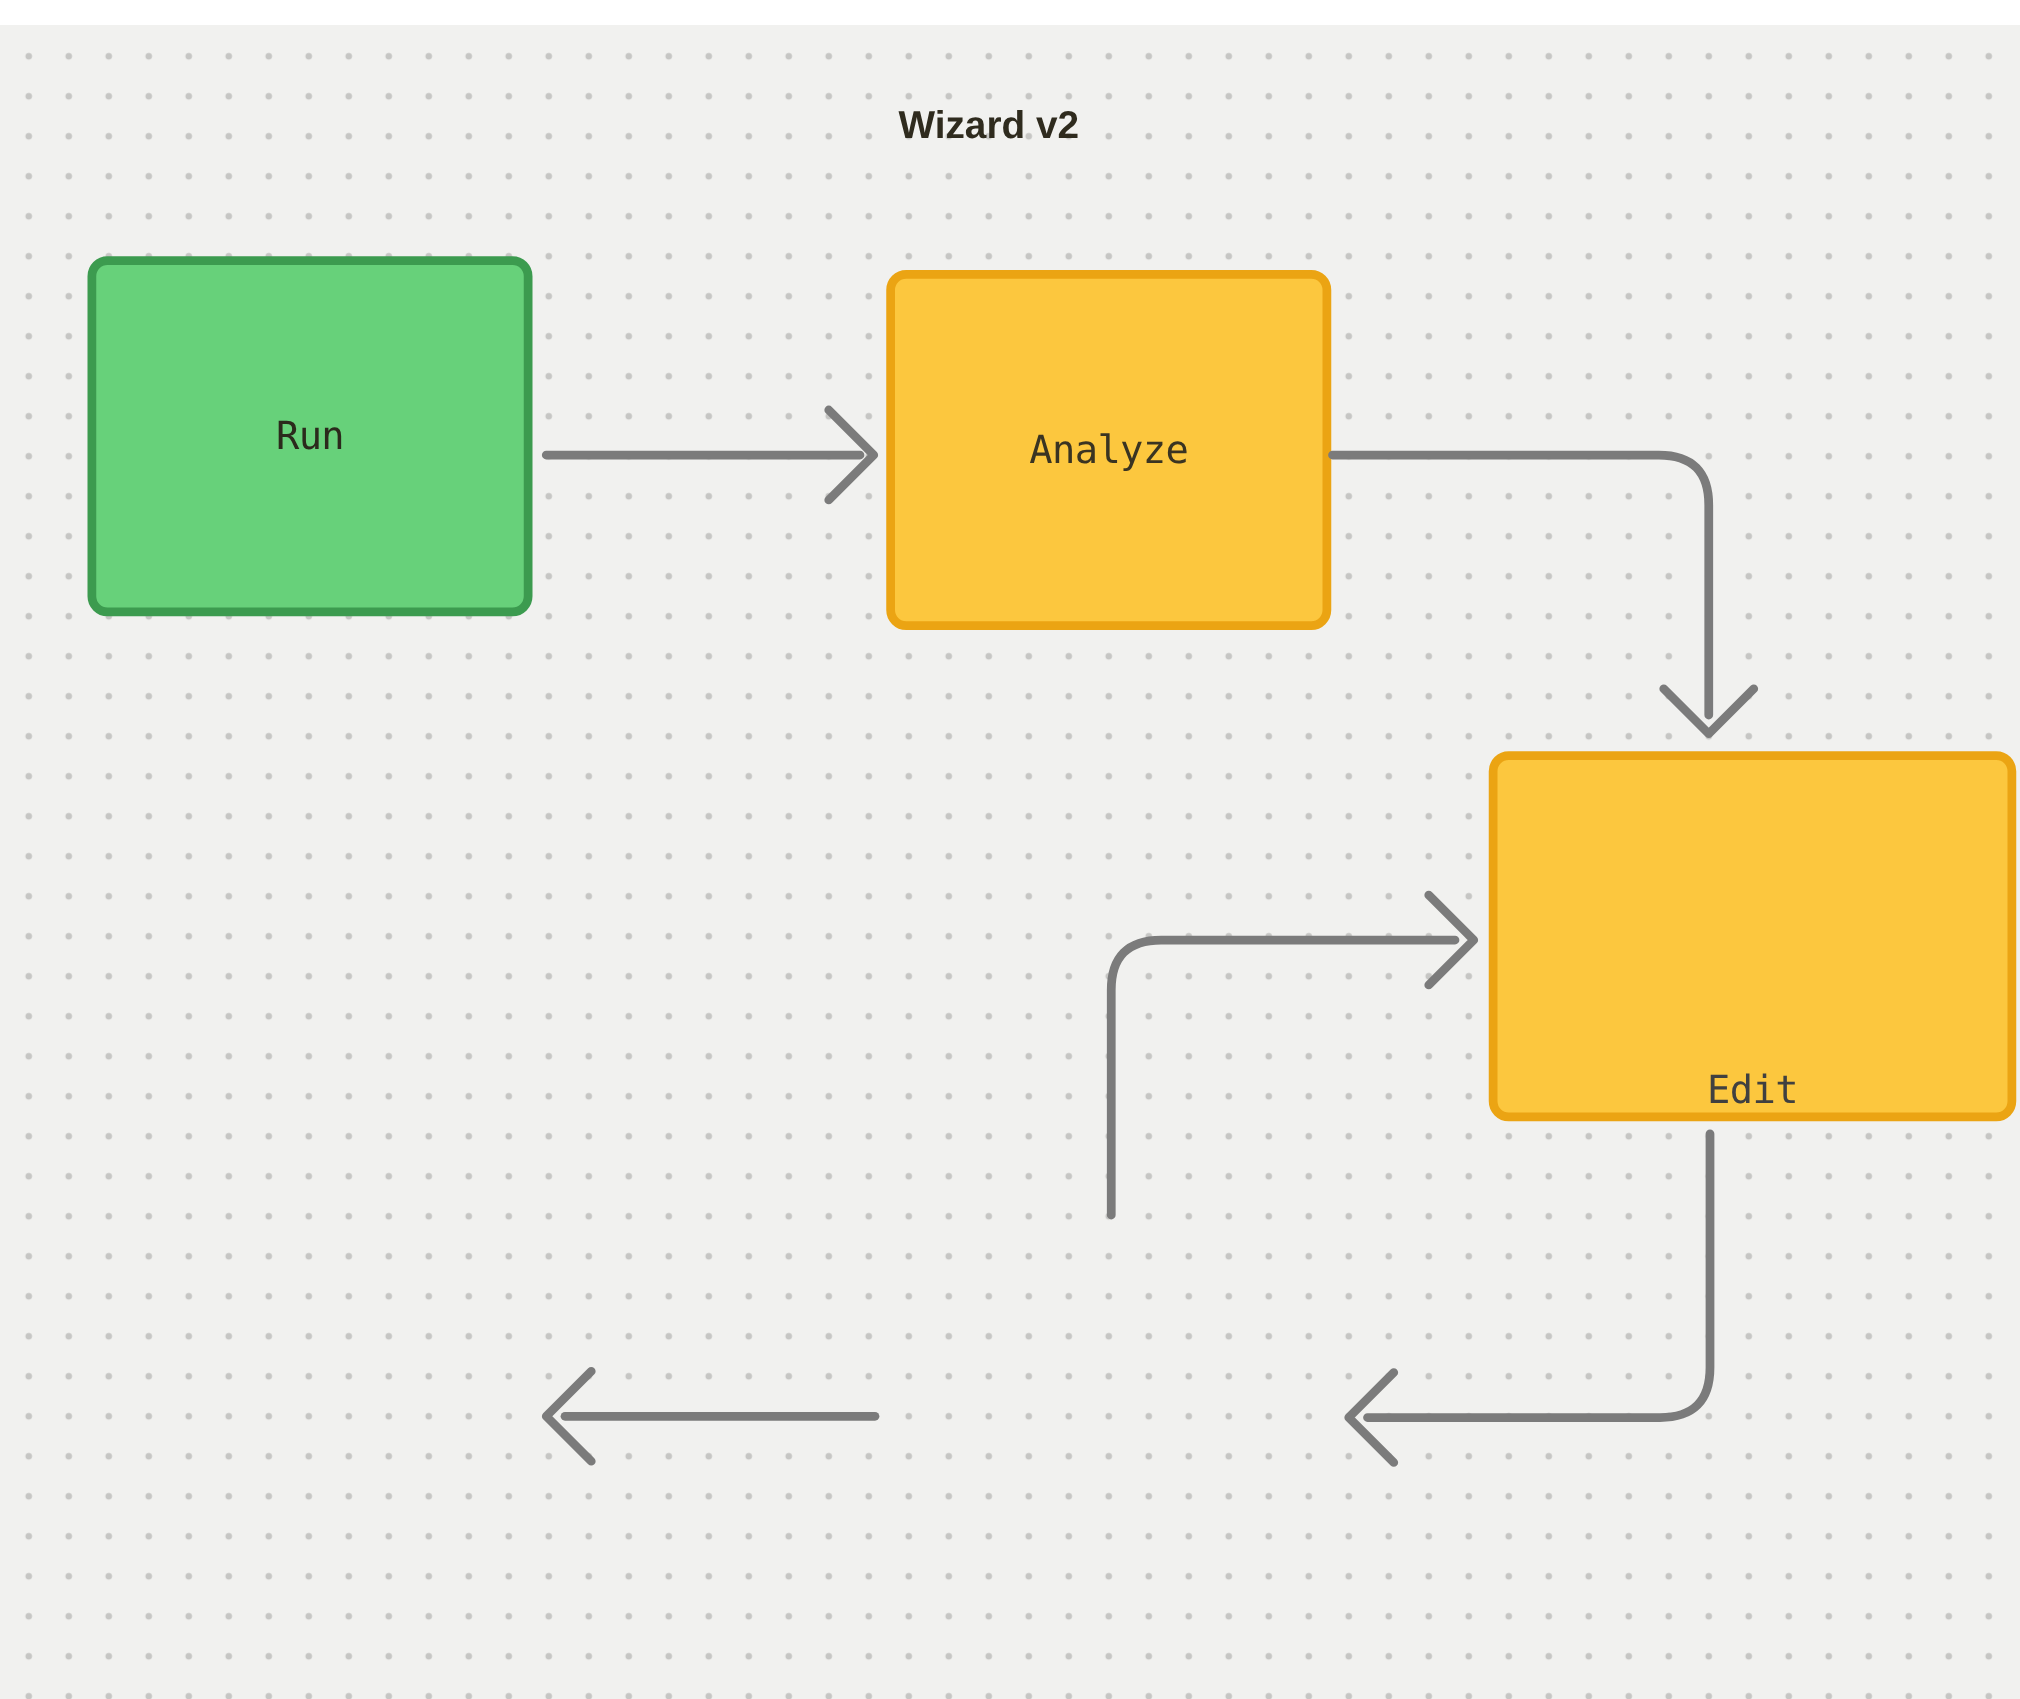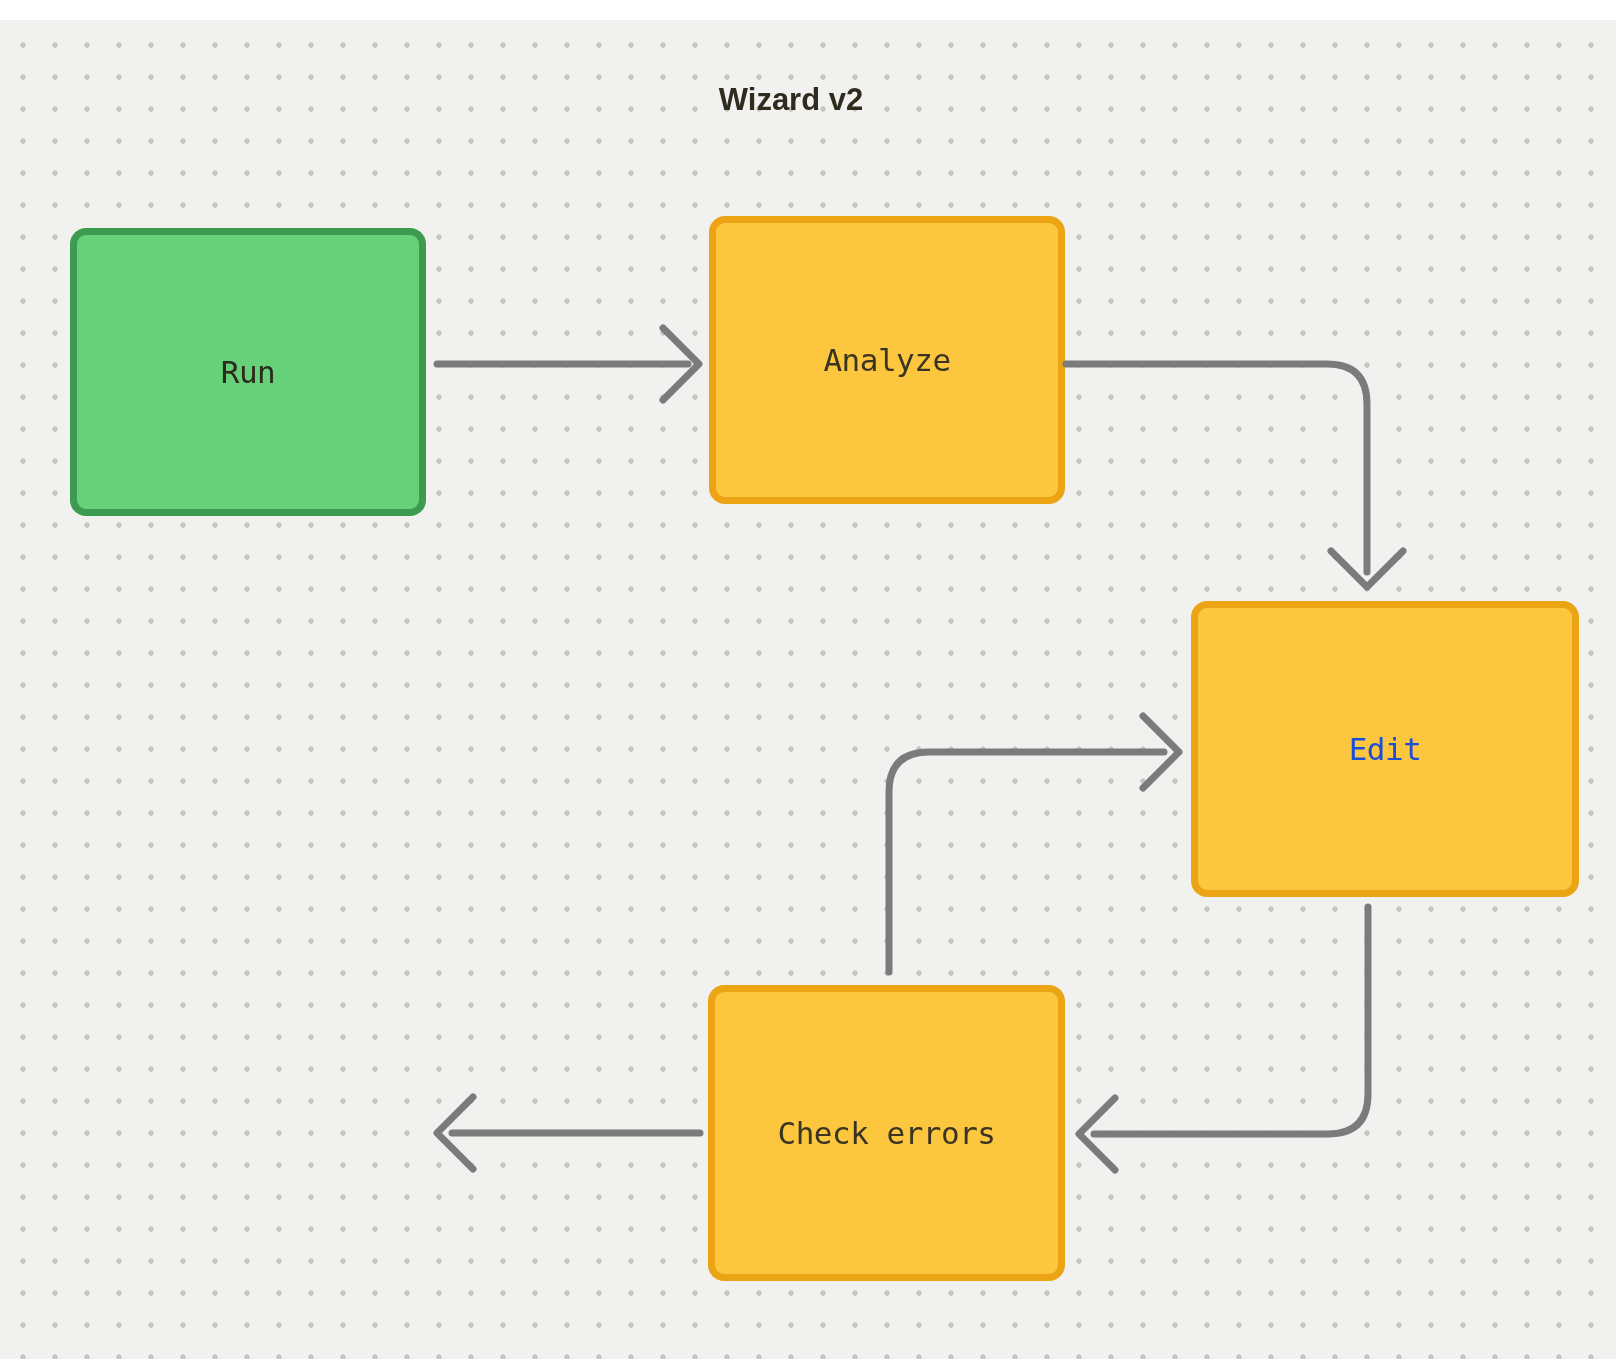--- a/index.html
+++ b/index.html
@@ -49,35 +49,32 @@
     stroke-linejoin:round;
   }
 </style>
 </head>
 <body>
 
 <div class="canvas" style="background-color: rgb(241, 241, 239); background-image: radial-gradient(circle, rgb(198, 198, 196) 2.4px, transparent 3px); margin-top: 20px;">
 
   <div class="diagram-title" style="color: rgb(47, 43, 30);">Wizard v2</div>
 
-  <div class="node" style="left: 70px; top: 208px; width: 356px; height: 288px; background: rgb(103, 209, 122); border-color: rgb(60, 155, 79); color: rgb(43, 42, 28);">
+  <div class="node" style="left: 70px; top: 185px; width: 356px; height: 288px; background: rgb(103, 209, 122); border-color: rgb(60, 155, 79); color: rgb(43, 42, 28);">
     <span class="node-label">Run</span>
   </div>
 
   <div class="node" style="left: 709px; top: 196px; width: 356px; height: 288px; background: rgb(252, 199, 62); border-color: rgb(235, 164, 19); color: rgb(58, 52, 34); text-align: center;">
     <span class="node-label">Analyze</span>
   </div>
 
-  <div class="node" style="left: 1191px; top: 581px; width: 388px; height: 296px; background: rgb(252, 199, 62); border-color: rgb(235, 164, 19); color: #1d4ed8;">
+  <div class="node" style="left: 1191px; top: 581px; width: 422px; height: 296px; background: rgb(252, 199, 62); border-color: rgb(235, 164, 19); color: #404040; align-items: flex-end;">
     <span class="node-label">Edit</span>
   </div>
 
-  <div class="node" style="left: 708px; top: 965px; width: 357px; height: 296px; background: rgb(252, 199, 62); border-color: rgb(235, 164, 19); color: rgb(58, 52, 34);">
-    <span class="node-label">Check errors</span>
-  </div>
 
 
   <svg class="edges" width="1616" height="1359" viewBox="0 0 1616 1359">
     <g>
       <path d="M437 344 L688 344" stroke="#7B7B7B"></path>
       <path d="M663 308 L699 344 L663 380" stroke="#7B7B7B"></path>
     </g>
     <g>
       <path d="M1066 344 L1327 344 Q1367 344 1367 384 L1367 552" stroke="#7B7B7B"></path>
       <path d="M1331 531 L1367 567 L1403 531" stroke="#7B7B7B"></path>

